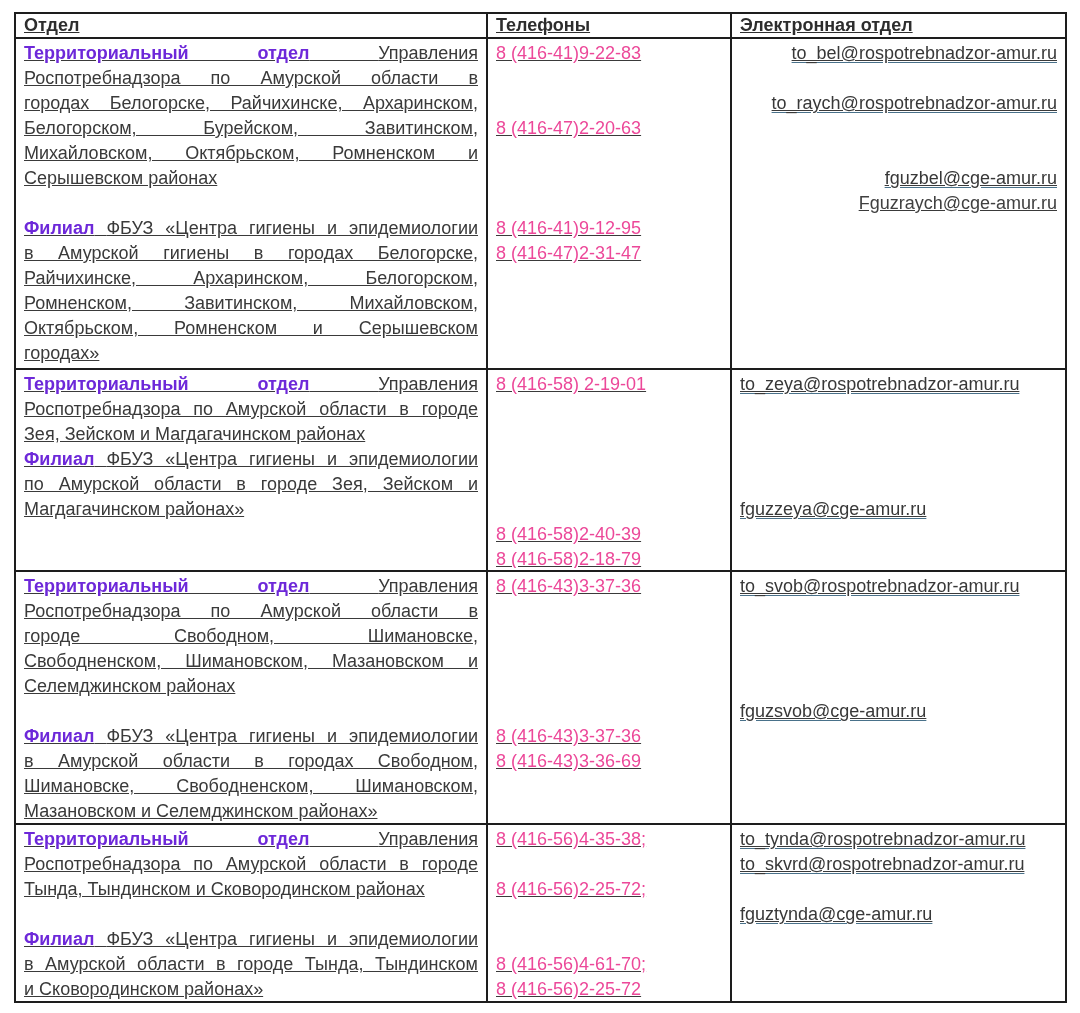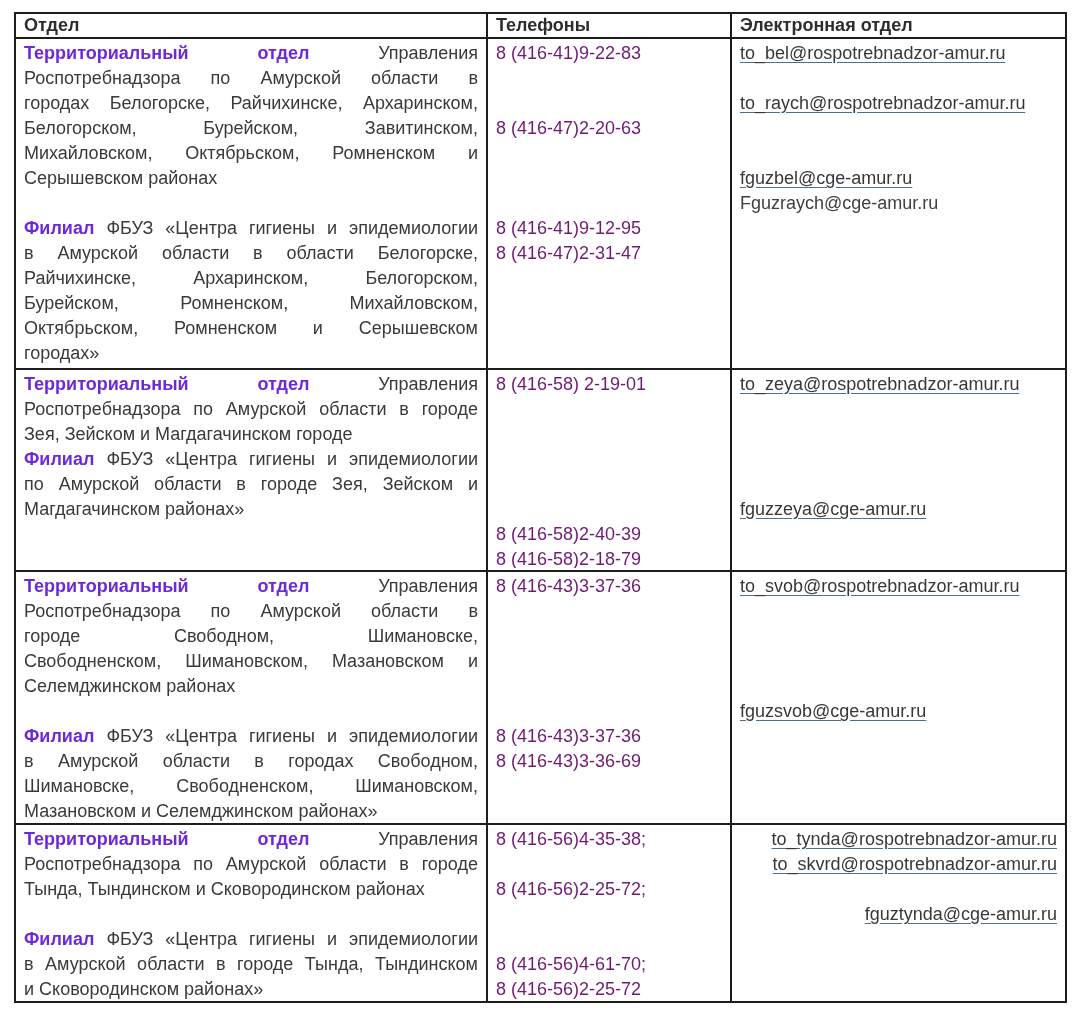--- a/index.html
+++ b/index.html
@@ -23,20 +23,21 @@
     border-collapse: collapse;
     table-layout: fixed;
     width: 1051px;
   }
   table.contacts th,
   table.contacts td {
     border: 2px solid #1d1d1d;
     vertical-align: top;
     padding: 2px 8px;
     font-size: 18px;
+    text-decoration: underline;
   }
   table.contacts th {
     font-weight: bold;
     text-align: left;
     color: #2d2d2d;
     height: 21px;
     line-height: 21px;
     padding-top: 1px;
     padding-bottom: 1px;
   }
@@ -54,21 +55,21 @@
   }
   .dept-line.jlast {
     text-align-last: left;
   }
   .dept-line b {
     font-weight: bold;
     color: #6d28d9;
   }
   .phone-line {
     white-space: nowrap;
-    color: #701a75;
+    color: #ec4899;
   }
   .email-line {
     white-space: nowrap;
   }
   a.email-link {
     color: #383838;
     text-decoration: underline;
     text-decoration-color: #49718a;
     text-underline-offset: 3px;
     cursor: pointer;
@@ -100,23 +101,23 @@
           <td>
             <div class="cellbox" style="height: 325px;">
               <div class="dept-line"><b>Территориальный отдел</b> <span>Управления</span></div>
               <div class="dept-line"><span>Роспотребнадзора по Амурской области в</span></div>
               <div class="dept-line"><span>городах Белогорске, Райчихинске, Архаринском,</span></div>
               <div class="dept-line"><span>Белогорском, Бурейском, Завитинском,</span></div>
               <div class="dept-line"><span>Михайловском, Октябрьском, Ромненском и</span></div>
               <div class="dept-line jlast"><span>Серышевском районах</span></div>
               <div class="blank-line"></div>
               <div class="dept-line"><b>Филиал</b> <span>ФБУЗ «Центра гигиены и эпидемиологии</span></div>
-              <div class="dept-line"><span>в Амурской области в области Белогорске,</span></div>
+              <div class="dept-line"><span>в Амурской гигиены в городах Белогорске,</span></div>
               <div class="dept-line"><span>Райчихинске, Архаринском, Белогорском,</span></div>
-              <div class="dept-line"><span>Бурейском, Ромненском, Михайловском,</span></div>
+              <div class="dept-line"><span>Ромненском, Завитинском, Михайловском,</span></div>
               <div class="dept-line"><span>Октябрьском, Ромненском и Серышевском</span></div>
               <div class="dept-line jlast"><span>городах»</span></div>
             </div>
           </td>
           <td>
             <div class="cellbox" style="height: 325px;">
               <div class="phone-line"><span>8 (416-41)9-22-83</span></div>
               <div class="phone-line"></div>
               <div class="phone-line"></div>
               <div class="phone-line"><span>8 (416-47)2-20-63</span></div>
@@ -125,21 +126,21 @@
               <div class="phone-line"></div>
               <div class="phone-line"><span>8 (416-41)9-12-95</span></div>
               <div class="phone-line"><span>8 (416-47)2-31-47</span></div>
               <div class="phone-line"></div>
               <div class="phone-line"></div>
               <div class="phone-line"></div>
               <div class="phone-line"></div>
             </div>
           </td>
           <td>
-            <div class="cellbox" style="height: 325px;">
+            <div class="cellbox" style="height: 325px; text-align: right;">
               <div class="email-line"><a class="email-link">to_bel@rospotrebnadzor-amur.ru</a></div>
               <div class="email-line"></div>
               <div class="email-line"><a class="email-link">to_raych@rospotrebnadzor-amur.ru</a></div>
               <div class="email-line"></div>
               <div class="email-line"></div>
               <div class="email-line"><a class="email-link">fguzbel@cge-amur.ru</a></div>
               <div class="email-line"><span class="email-plain">Fguzraych@cge-amur.ru</span></div>
               <div class="email-line"></div>
               <div class="email-line"></div>
               <div class="email-line"></div>
@@ -147,21 +148,21 @@
               <div class="email-line"></div>
               <div class="email-line"></div>
             </div>
           </td>
         </tr>
         <tr style="height: 200px;">
           <td>
             <div class="cellbox" style="height: 196px;">
               <div class="dept-line"><b>Территориальный отдел</b> <span>Управления</span></div>
               <div class="dept-line"><span>Роспотребнадзора по Амурской области в городе</span></div>
-              <div class="dept-line jlast"><span>Зея, Зейском и Магдагачинском городе</span></div>
+              <div class="dept-line jlast"><span>Зея, Зейском и Магдагачинском районах</span></div>
               <div class="dept-line"><b>Филиал</b> <span>ФБУЗ «Центра гигиены и эпидемиологии</span></div>
               <div class="dept-line"><span>по Амурской области в городе Зея, Зейском и</span></div>
               <div class="dept-line jlast"><span>Магдагачинском районах»</span></div>
             </div>
           </td>
           <td>
             <div class="cellbox" style="height: 196px;">
               <div class="phone-line"><span>8 (416-58) 2-19-01</span></div>
               <div class="phone-line"></div>
               <div class="phone-line"></div>
@@ -246,21 +247,21 @@
               <div class="phone-line"><span>8 (416-56)4-35-38;</span></div>
               <div class="phone-line"></div>
               <div class="phone-line"><span>8 (416-56)2-25-72;</span></div>
               <div class="phone-line"></div>
               <div class="phone-line"></div>
               <div class="phone-line"><span>8 (416-56)4-61-70;</span></div>
               <div class="phone-line"><span>8 (416-56)2-25-72</span></div>
             </div>
           </td>
           <td>
-            <div class="cellbox" style="height: 172px; text-align: right;">
+            <div class="cellbox" style="height: 172px;">
               <div class="email-line"><a class="email-link">to_tynda@rospotrebnadzor-amur.ru</a></div>
               <div class="email-line"><a class="email-link">to_skvrd@rospotrebnadzor-amur.ru</a></div>
               <div class="email-line"></div>
               <div class="email-line"><a class="email-link">fguztynda@cge-amur.ru</a></div>
               <div class="email-line"></div>
               <div class="email-line"></div>
               <div class="email-line"></div>
             </div>
           </td>
         </tr>

